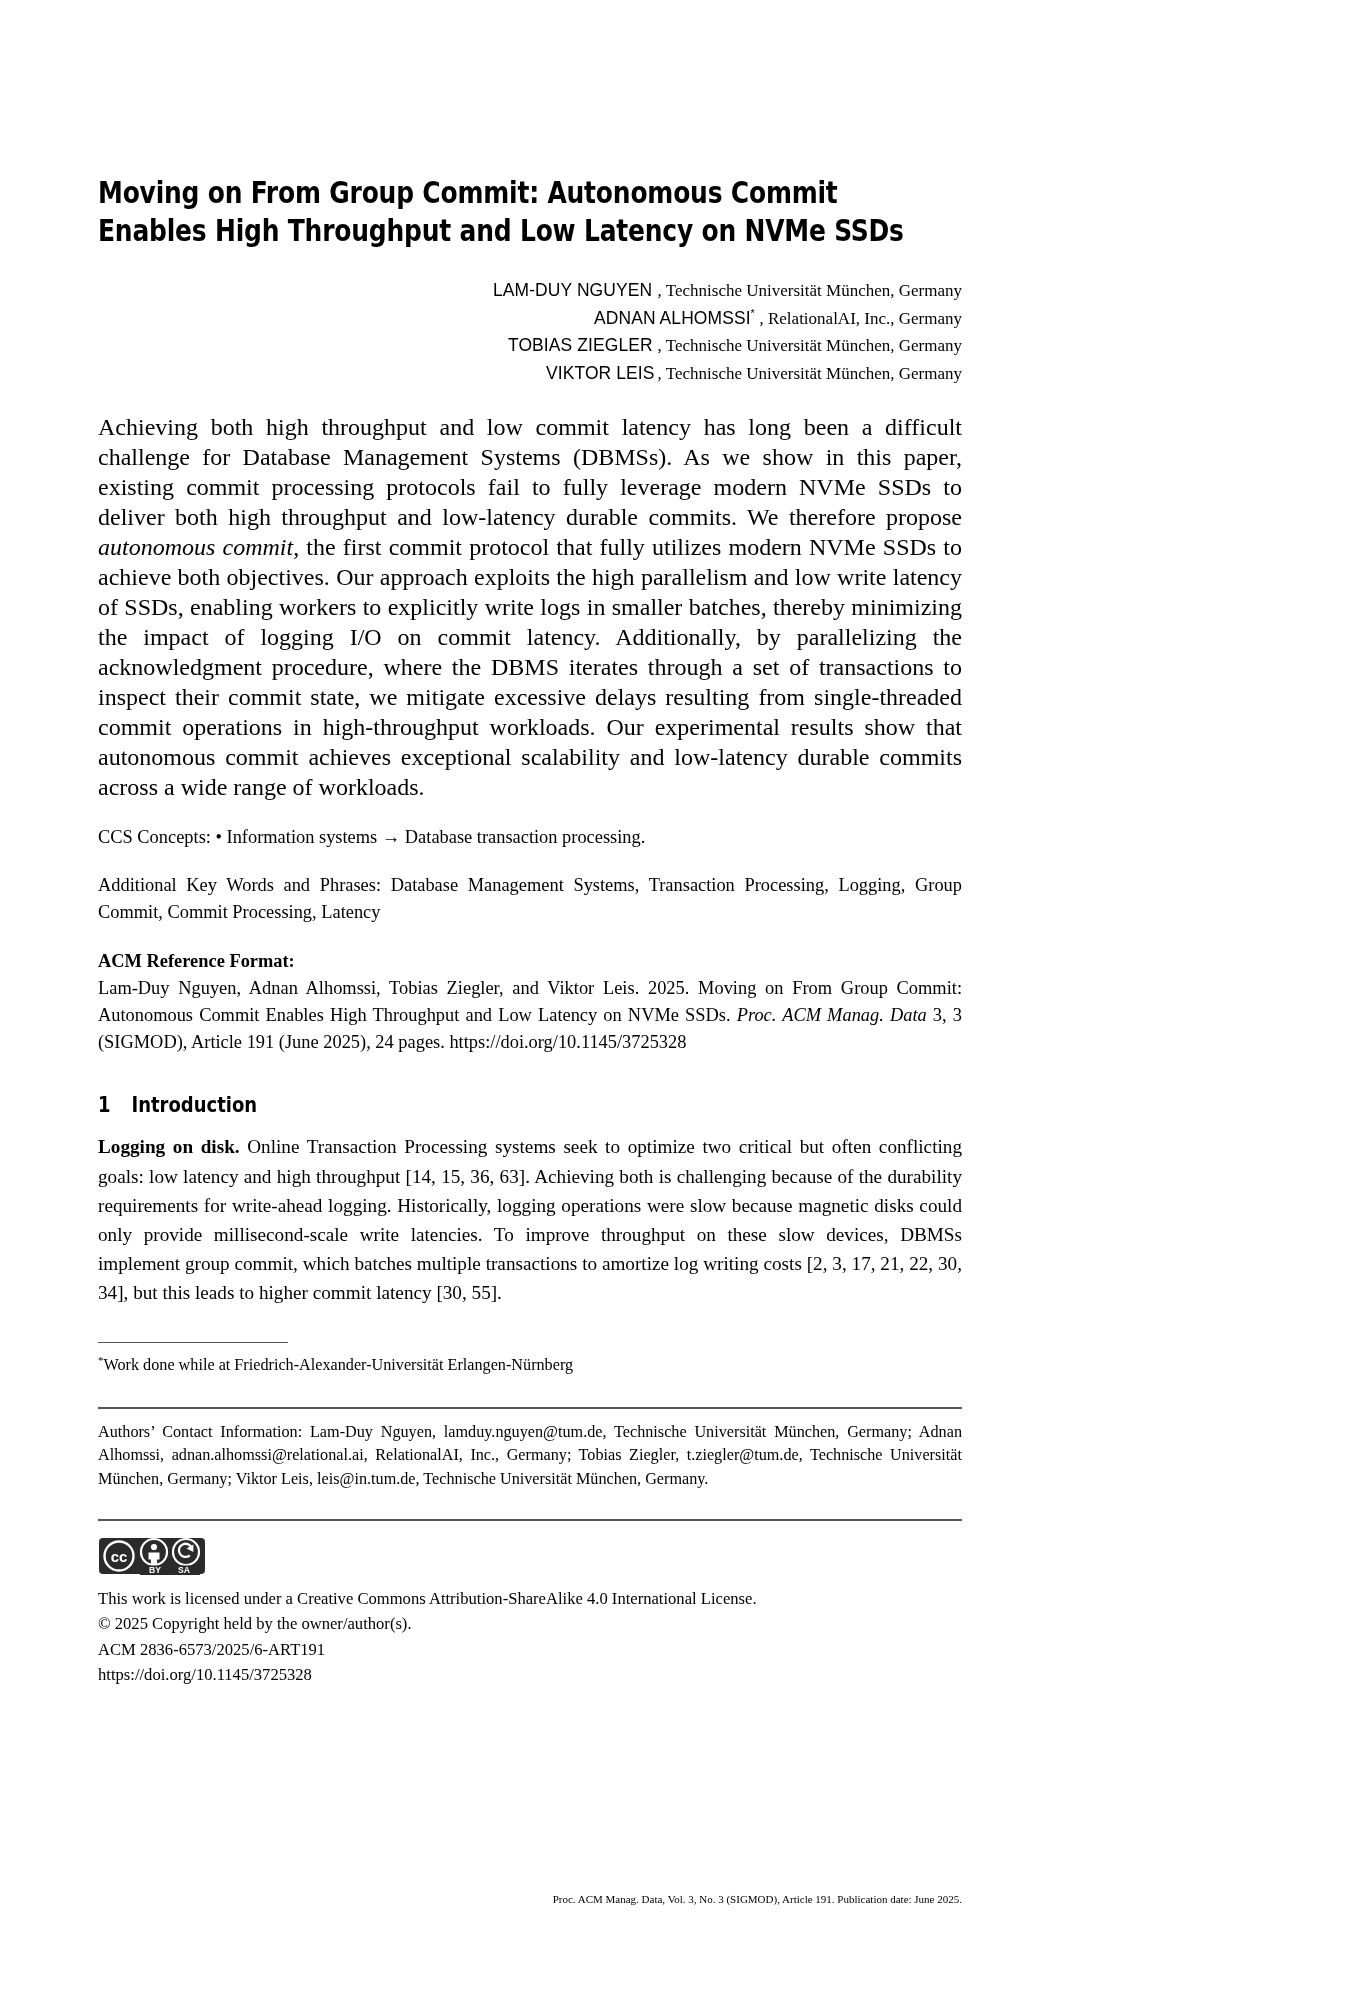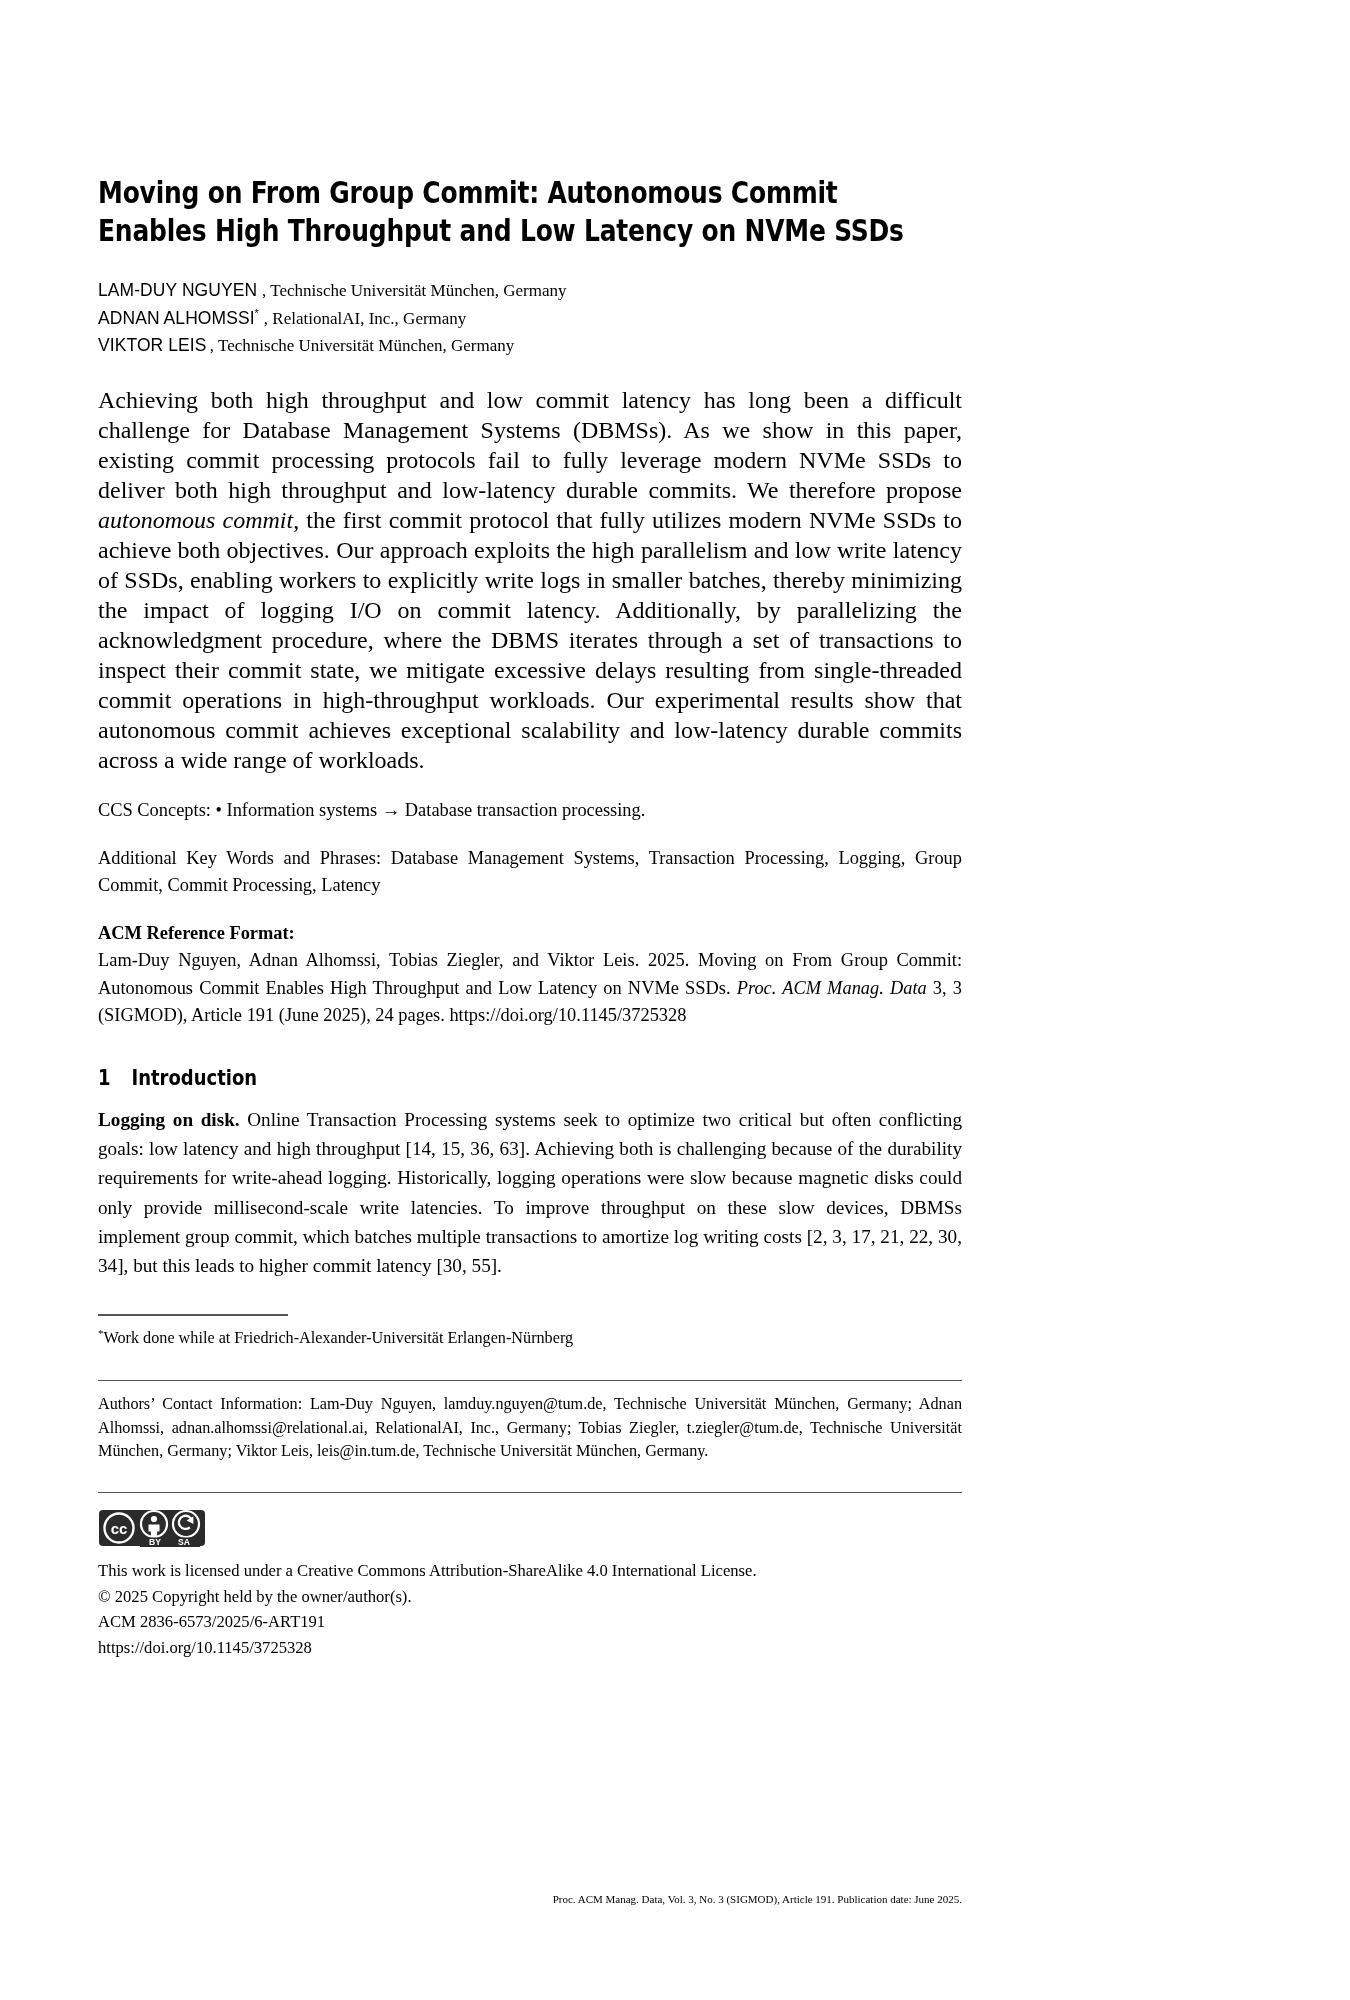--- a/index.html
+++ b/index.html
@@ -41,20 +41,21 @@
     padding-top: 174px;
     color: #000;
     transform: scaleX(0.94);
     transform-origin: left top;
   }
   .title-line { display: block; white-space: nowrap; }
 
   
   .authors {
     margin-top: 27px;
+    text-align: right;
   }
   .author-row {
     font-size: 18.5px;
     line-height: 27.5px;
     white-space: nowrap;
   }
   .author-name {
     font-family: "Liberation Sans", "DejaVu Sans", sans-serif;
     font-size: 18px;
     letter-spacing: 0.1px;
@@ -209,20 +210,23 @@
     </h1>
 
     <div class="authors">
       <div class="author-row">
         <span class="author-name"><span>LAM-DUY NGUYEN</span><sup></sup></span><span class="author-aff">, Technische Universität München, Germany</span>
       </div>
       <div class="author-row">
         <span class="author-name"><span>ADNAN ALHOMSSI</span><sup>*</sup></span><span class="author-aff">, RelationalAI, Inc., Germany</span>
       </div>
       <div class="author-row">
+        <span class="author-name"><span>TOBIAS ZIEGLER</span><sup></sup></span><span class="author-aff">, Technische Universität München, Germany</span>
+      </div>
+      <div class="author-row">
         <span class="author-name"><span>VIKTOR LEIS</span><sup></sup></span><span class="author-aff">, Technische Universität München, Germany</span>
       </div>
     </div>
 
     <div class="abstract"><span>Achieving both high throughput and low commit latency has long been a difficult challenge for Database Management Systems (DBMSs). As we show in this paper, existing commit processing protocols fail to fully leverage modern NVMe SSDs to deliver both high throughput and low-latency durable commits. We therefore propose </span><i>autonomous commit</i><span>, the first commit protocol that fully utilizes modern NVMe SSDs to achieve both objectives. Our approach exploits the high parallelism and low write latency of SSDs, enabling workers to explicitly write logs in smaller batches, thereby minimizing the impact of logging I/O on commit latency. Additionally, by parallelizing the acknowledgment procedure, where the DBMS iterates through a set of transactions to inspect their commit state, we mitigate excessive delays resulting from single-threaded commit operations in high-throughput workloads. Our experimental results show that autonomous commit achieves exceptional scalability and low-latency durable commits across a wide range of workloads.</span></div>
 
     <div class="ccs"><span>CCS Concepts: • </span><b>Information systems</b><b> → </b><b>Database transaction processing</b><span>.</span></div>
 
     <div class="keywords">Additional Key Words and Phrases: Database Management Systems, Transaction Processing, Logging, Group Commit, Commit Processing, Latency</div>
 

